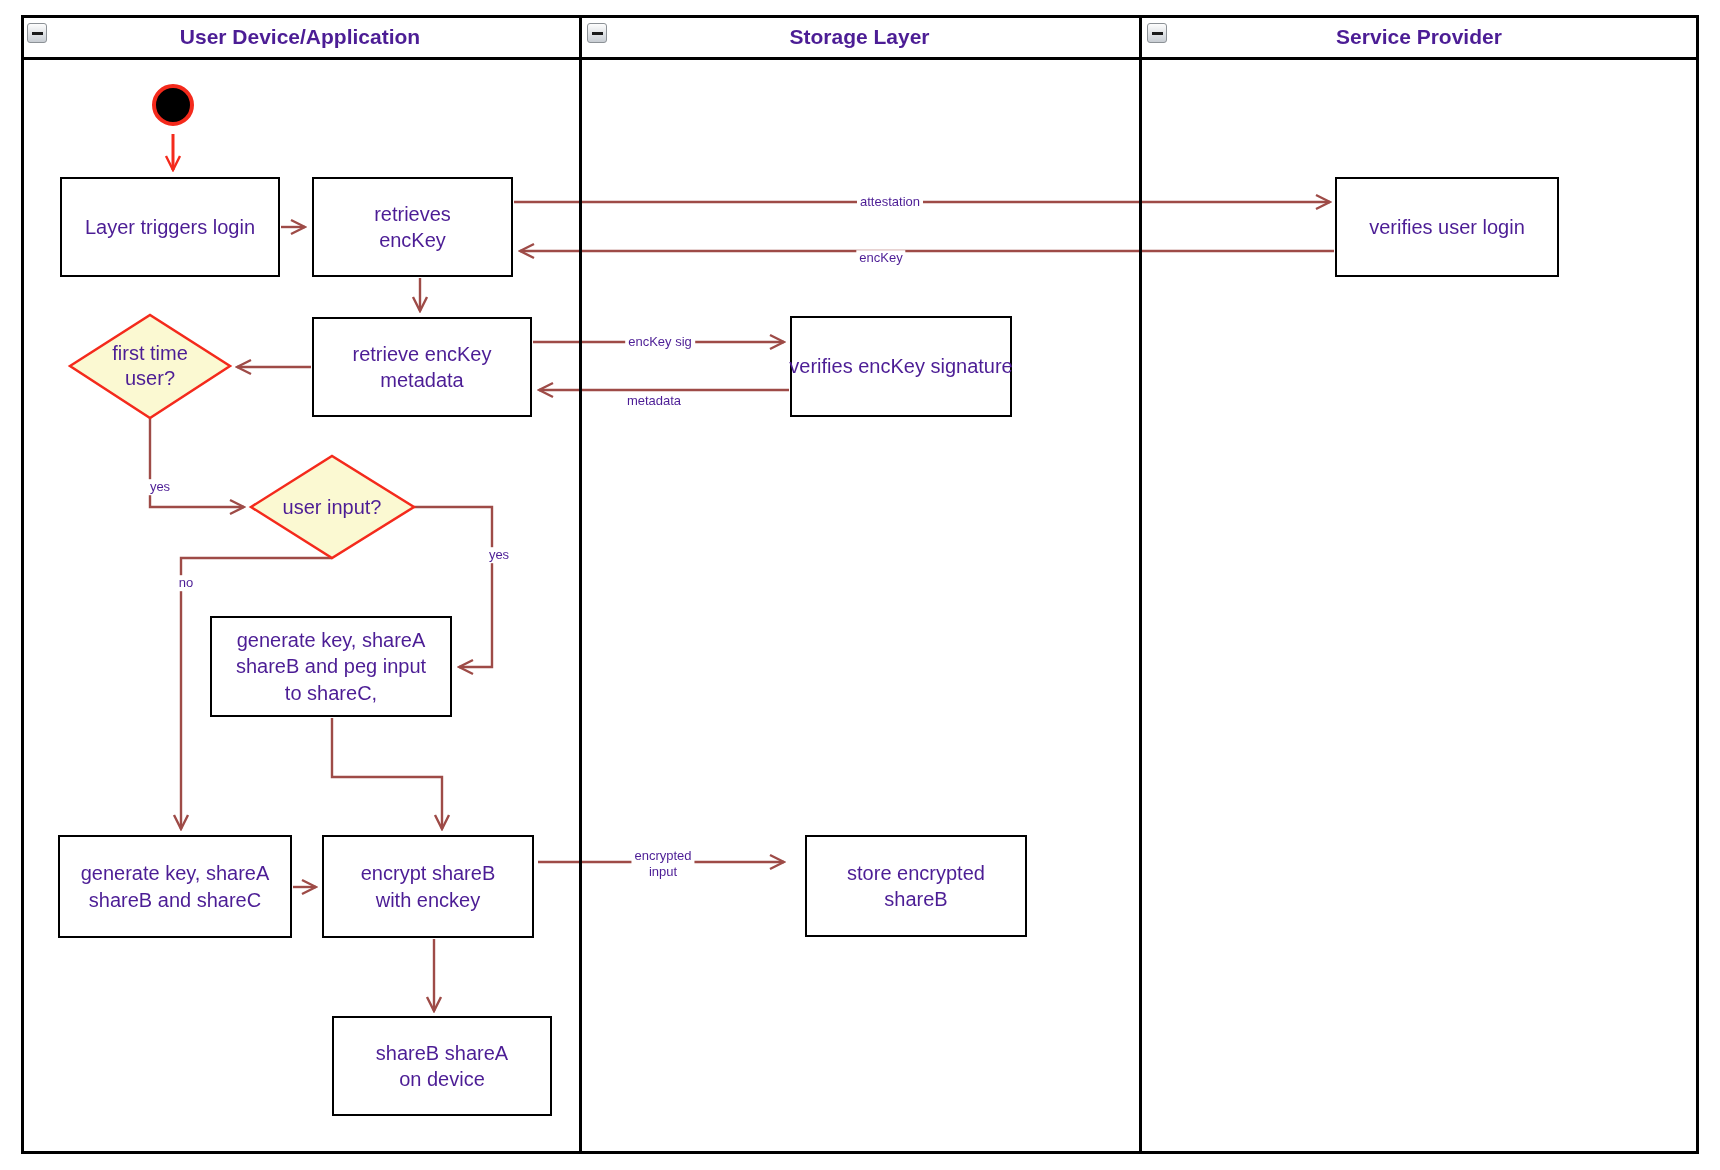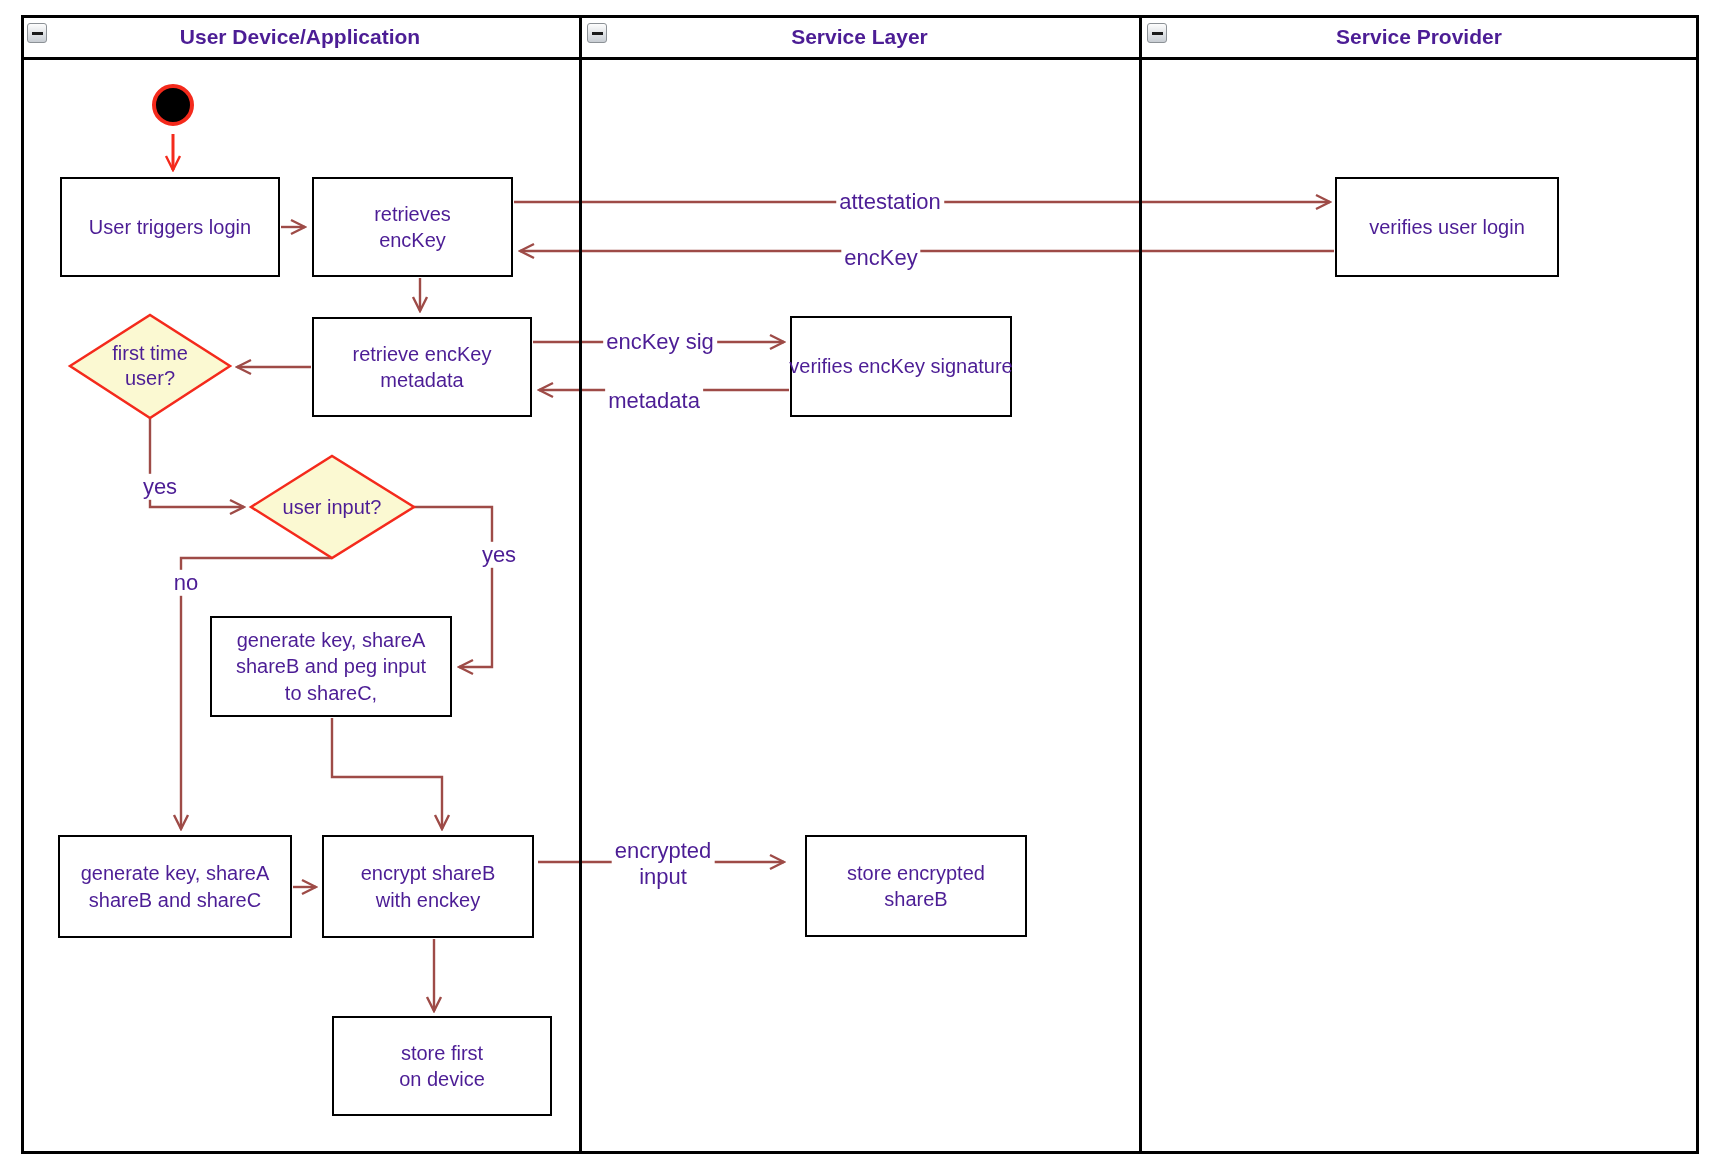--- a/index.html
+++ b/index.html
@@ -33,21 +33,21 @@
   .nowrap{white-space:nowrap;}
   
   .diamond-label{
     position:absolute;transform:translate(-50%,-50%);
     font-size:20px;line-height:1.25;text-align:center;white-space:pre-line;
   }
   
   .edge-label{
     position:absolute;transform:translate(-50%,-50%);
     background:#fff;padding:0 3px;
-    font-size:22px;line-height:1.2;text-align:center;white-space:pre-line;
+    font-size:13px;line-height:1.2;text-align:center;white-space:pre-line;
   }
 </style>
 </head>
 <body>
 
 <div class="canvas">
 
   <svg class="svg-layer" width="1720" height="1170" viewBox="0 0 1720 1170">
     <defs>
       <marker id="arrow-brown" viewBox="0 0 18 18" refX="16" refY="9" markerWidth="18" markerHeight="18" markerUnits="userSpaceOnUse" orient="auto">
@@ -93,49 +93,49 @@
 
     <circle cx="173" cy="105" r="19" fill="#000000" stroke="#F42A1C" stroke-width="4"></circle>
   </svg>
 
   <div class="pool"></div>
   <div class="lane-divider" style="left:579px"></div>
   <div class="lane-divider" style="left:1139px"></div>
   <div class="header-line"></div>
 
   <div class="lane-title" style="left:21px;width:558px">User Device/Application</div>
-  <div class="lane-title" style="left:580px;width:559px">Service Layer</div>
+  <div class="lane-title" style="left:580px;width:559px">Storage Layer</div>
   <div class="lane-title" style="left:1140px;width:558px">Service Provider</div>
 
   <div class="collapse-btn" style="left:27px;top:23px">
       <div class="minus"></div>
     </div>
   <div class="collapse-btn" style="left:587px;top:23px">
       <div class="minus"></div>
     </div>
   <div class="collapse-btn" style="left:1147px;top:23px">
       <div class="minus"></div>
     </div>
 
-  <div class="node" style="left:60px;top:177px;width:220px;height:100px">User triggers login</div>
+  <div class="node" style="left:60px;top:177px;width:220px;height:100px">Layer triggers login</div>
   <div class="node" style="left:312px;top:177px;width:201px;height:100px">retrieves
 encKey</div>
   <div class="node" style="left:312px;top:317px;width:220px;height:100px">retrieve encKey
 metadata</div>
   <div class="node nowrap" style="left:790px;top:316px;width:222px;height:101px">verifies encKey signature</div>
   <div class="node" style="left:210px;top:616px;width:242px;height:101px">generate key, shareA
 shareB and peg input
 to shareC,</div>
   <div class="node" style="left:58px;top:835px;width:234px;height:103px">generate key, shareA
 shareB and shareC</div>
   <div class="node" style="left:322px;top:835px;width:212px;height:103px">encrypt shareB
 with enckey</div>
   <div class="node" style="left:805px;top:835px;width:222px;height:102px">store encrypted
 shareB</div>
-  <div class="node" style="left:332px;top:1016px;width:220px;height:100px">store first
+  <div class="node" style="left:332px;top:1016px;width:220px;height:100px">shareB shareA
 on device</div>
   <div class="node" style="left:1335px;top:177px;width:224px;height:100px">verifies user login</div>
 
   <div class="diamond-label" style="left:150px;top:366px">first time
 user?</div>
   <div class="diamond-label" style="left:332px;top:507px">user input?</div>
 
   <div class="edge-label" style="left:890px;top:202px">attestation</div>
   <div class="edge-label" style="left:881px;top:258px">encKey</div>
   <div class="edge-label" style="left:660px;top:342px">encKey sig</div>

